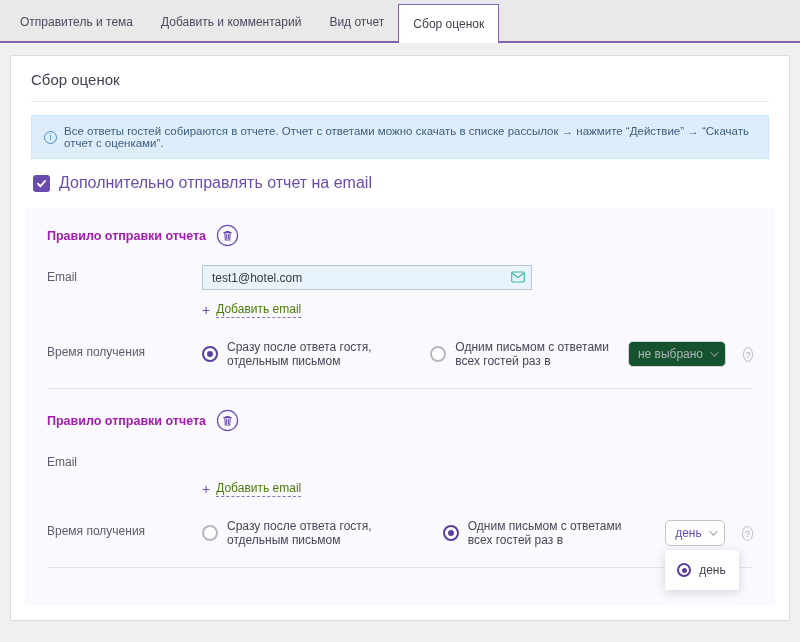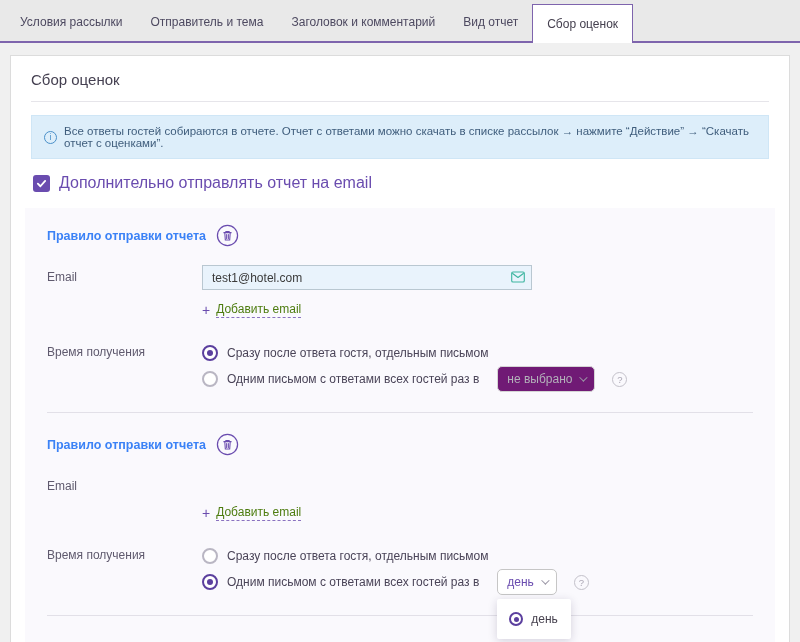--- a/index.html
+++ b/index.html
@@ -95,21 +95,21 @@
   
   .rules-box {
     background:#faf9fd;
     margin:0 -6px;
     padding:16px 22px 18px 22px;
   }
   .rule-head {
     display:flex; align-items:center; gap:10px;
     margin-bottom:18px;
   }
-  .rule-title { font-size:12.5px; font-weight:bold; color:#3b82f6; }
+  .rule-title { font-size:12.5px; font-weight:bold; color:#a21caf; }
   .trash-btn { width:23px; height:23px; cursor:pointer; }
   .trash-btn svg { width:23px; height:23px; display:block; }
   .frow { display:flex; margin-bottom:10px; }
   .frow .flabel {
     flex:0 0 155px;
     font-size:12px;
     color:#5f5a6e;
     padding-top:5px;
   }
   .email-wrap { position:relative; width:330px; }
@@ -135,21 +135,21 @@
   }
   .plus-glyph { color:#6a4caf; font-size:14px; }
   .dash-link {
     color:#4d7c0f;
     font-weight:normal;
     border-bottom:1px dashed #8a72c0;
     cursor:pointer;
     padding-bottom:1px;
   }
   
-  .radio-col { display:flex; flex-direction:column; gap:1px; }
+  .radio-col { display:flex; gap:11px; }
   .radio-line { display:flex; align-items:center; gap:9px; min-height:25px; }
   .radio {
     flex:0 0 auto;
     width:16px; height:16px;
     border-radius:50%;
     border:2px solid #b9b6c3;
     background:#fff;
     position:relative;
     cursor:pointer;
   }
@@ -177,21 +177,21 @@
     cursor:pointer;
     white-space:nowrap;
   }
   .sel .chev {
     width:6px; height:6px;
     border-right:1.5px solid #9a96a5;
     border-bottom:1.5px solid #9a96a5;
     transform:rotate(45deg) translateY(-2px);
   }
   .sel.disabled {
-    background:#701a75;
+    background:#14532d;
     border-color:#d5d5d5;
     color:#b3b1ba;
     cursor:default;
   }
   .sel.active-sel { color:#6a4caf; }
   .q-icon {
     width:15px; height:15px;
     margin-left:8px;
     border:1px solid #c3c1ca;
     border-radius:50%;
@@ -217,23 +217,22 @@
   .hr {
     border:none;
     border-top:1px solid #e2e0e8;
     margin:20px 0 20px 0;
   }
 </style>
 </head>
 <body>
 
 <div class="tabbar">
-  <div class="tab">Условия рассылки</div>
   <div class="tab">Отправитель и тема</div>
-  <div class="tab">Заголовок и комментарий</div>
+  <div class="tab">Добавить и комментарий</div>
   <div class="tab">Вид отчет</div>
   <div class="tab active">Сбор оценок</div>
 </div>
 
 <div class="card">
 
   <h1 class="page-title">Сбор оценок</h1>
 
   <div class="banner">
     <span class="info-icon">i</span>

